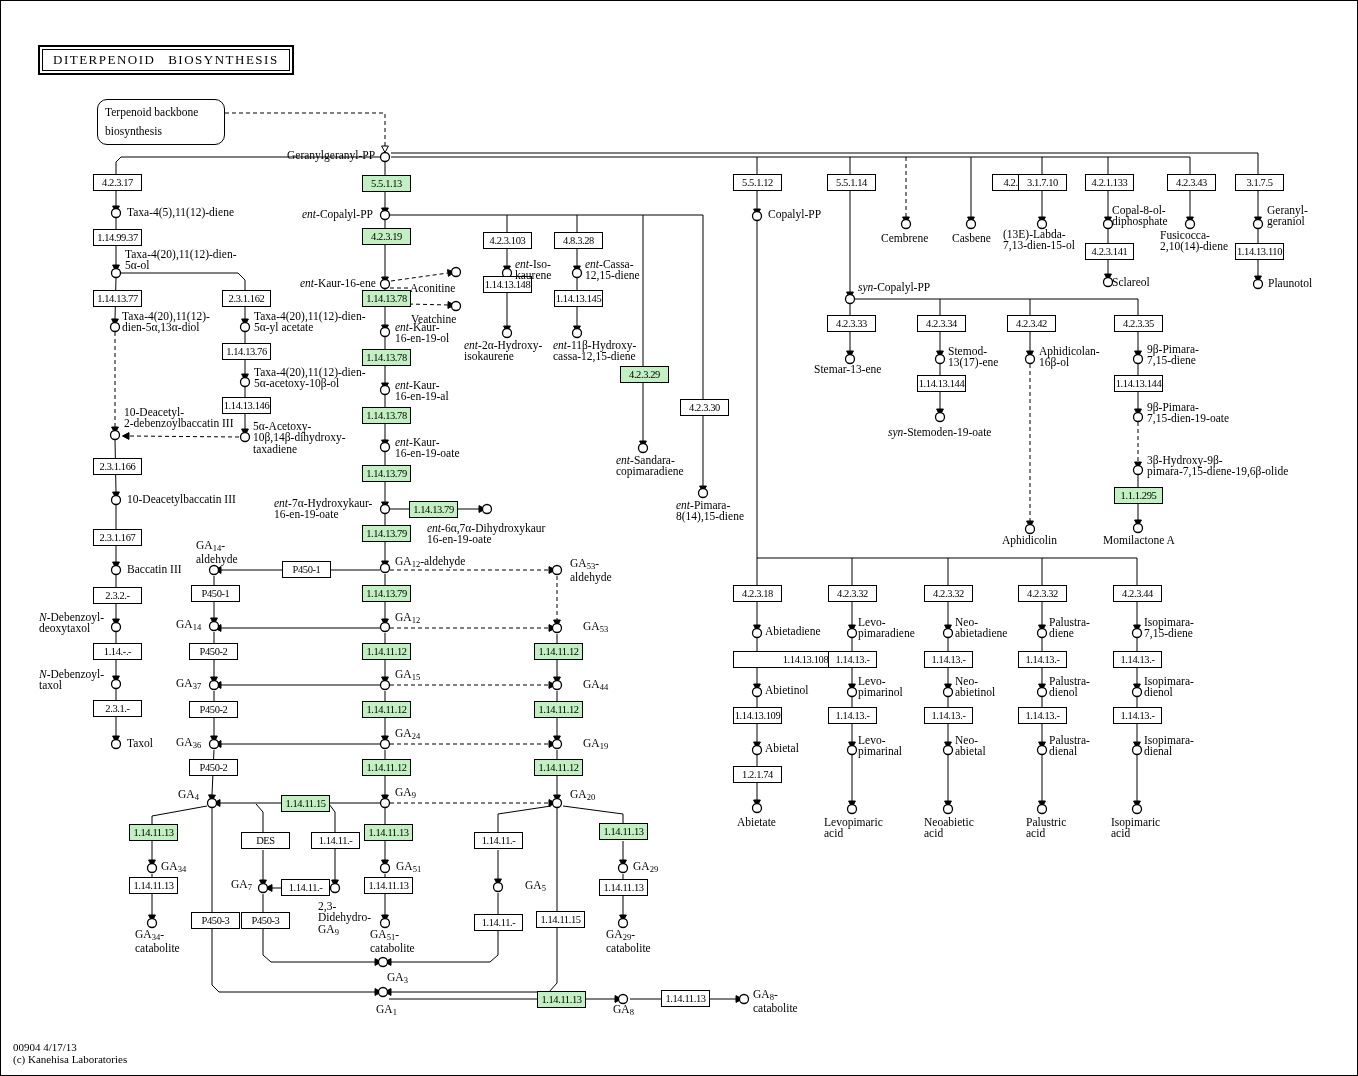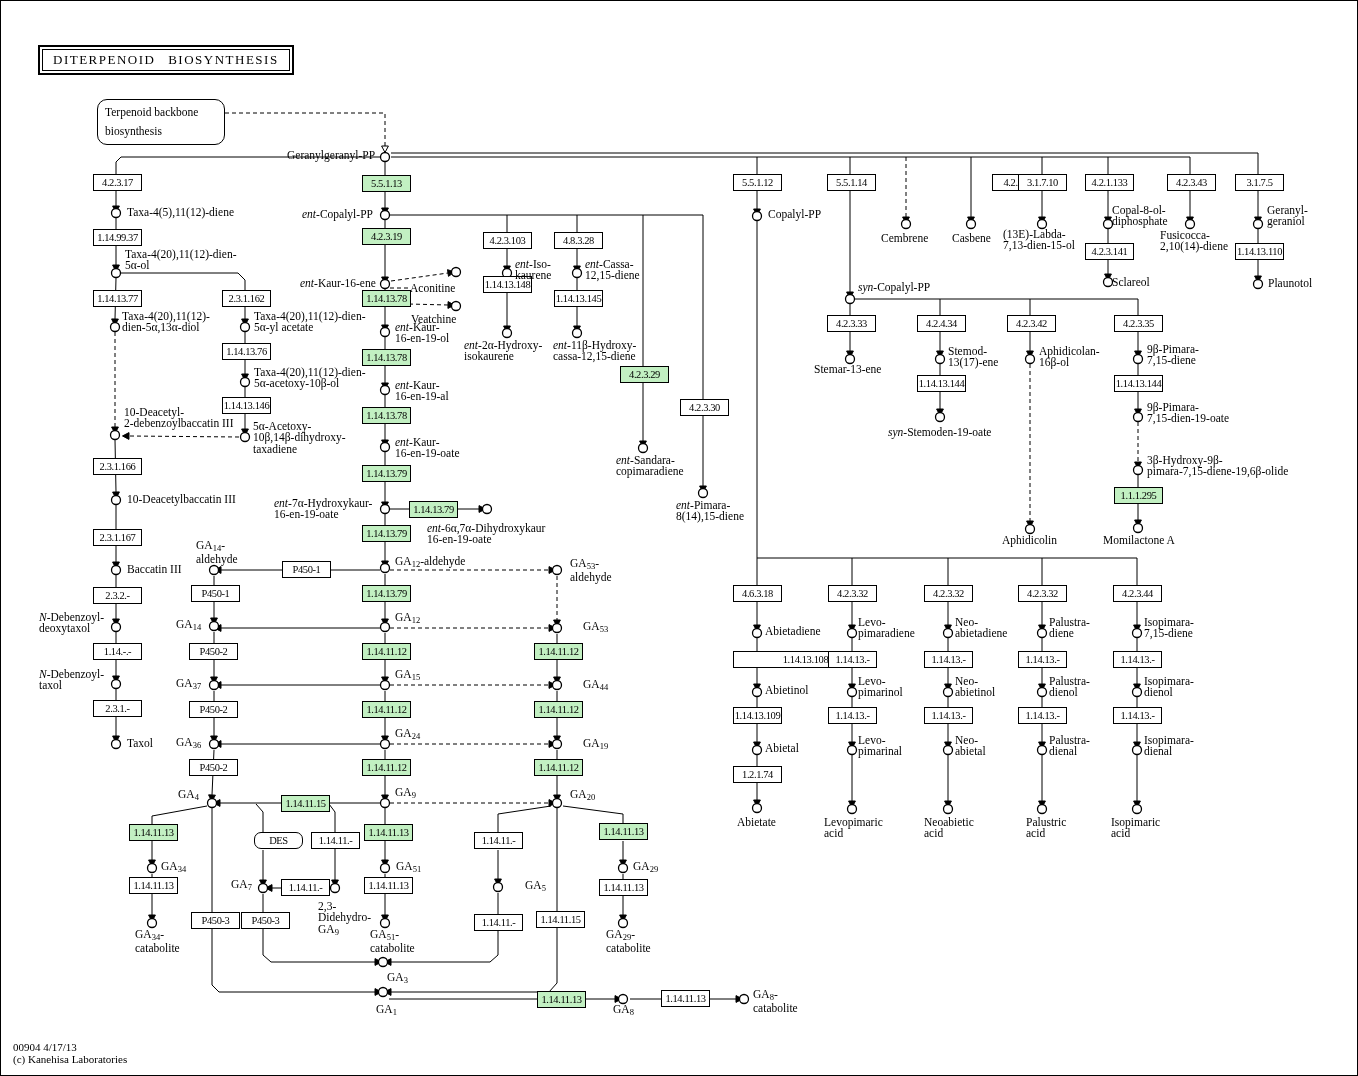--- a/index.html
+++ b/index.html
@@ -371,21 +371,21 @@
       <div class="ebox" style="left: 189px; top: 759px;">P450-2</div>
       <div class="ebox green" style="left: 362px; top: 643px;">1.14.11.12</div>
       <div class="ebox green" style="left: 362px; top: 701px;">1.14.11.12</div>
       <div class="ebox green" style="left: 362px; top: 759px;">1.14.11.12</div>
       <div class="ebox green" style="left: 534px; top: 643px;">1.14.11.12</div>
       <div class="ebox green" style="left: 534px; top: 701px;">1.14.11.12</div>
       <div class="ebox green" style="left: 534px; top: 759px;">1.14.11.12</div>
       <div class="ebox green" style="left: 281px; top: 795px;">1.14.11.15</div>
       <div class="ebox green" style="left: 129px; top: 824px;">1.14.11.13</div>
       <div class="ebox" style="left: 129px; top: 877px;">1.14.11.13</div>
-      <div class="ebox" style="left: 254px; top: 832px; border-radius: 7px;">DES</div>
+      <div class="ebox" style="left: 241px; top: 832px;">DES</div>
       <div class="ebox" style="left: 311px; top: 832px;">1.14.11.-</div>
       <div class="ebox" style="left: 281px; top: 879px;">1.14.11.-</div>
       <div class="ebox" style="left: 191px; top: 912px;">P450-3</div>
       <div class="ebox" style="left: 241px; top: 912px;">P450-3</div>
       <div class="ebox green" style="left: 364px; top: 824px;">1.14.11.13</div>
       <div class="ebox" style="left: 364px; top: 877px;">1.14.11.13</div>
       <div class="ebox" style="left: 474px; top: 832px;">1.14.11.-</div>
       <div class="ebox" style="left: 474px; top: 914px;">1.14.11.-</div>
       <div class="ebox" style="left: 536px; top: 911px;">1.14.11.15</div>
       <div class="ebox green" style="left: 599px; top: 823px;">1.14.11.13</div>
@@ -401,27 +401,27 @@
       <div class="ebox" style="left: 733px; top: 174px;">5.5.1.12</div>
       <div class="ebox" style="left: 827px; top: 174px;">5.5.1.14</div>
       <div class="ebox" style="left: 948px; top: 174px; margin-left: 44px;">4.2.3.8</div>
       <div class="ebox" style="left: 1018px; top: 174px;">3.1.7.10</div>
       <div class="ebox" style="left: 1085px; top: 174px;">4.2.1.133</div>
       <div class="ebox" style="left: 1085px; top: 243px;">4.2.3.141</div>
       <div class="ebox" style="left: 1167px; top: 174px;">4.2.3.43</div>
       <div class="ebox" style="left: 1235px; top: 174px;">3.1.7.5</div>
       <div class="ebox" style="left: 1235px; top: 243px;">1.14.13.110</div>
       <div class="ebox" style="left: 827px; top: 315px;">4.2.3.33</div>
-      <div class="ebox" style="left: 917px; top: 315px;">4.2.4.34</div>
+      <div class="ebox" style="left: 917px; top: 315px;">4.2.3.34</div>
       <div class="ebox" style="left: 917px; top: 375px;">1.14.13.144</div>
       <div class="ebox" style="left: 1007px; top: 315px;">4.2.3.42</div>
       <div class="ebox" style="left: 1114px; top: 315px;">4.2.3.35</div>
       <div class="ebox" style="left: 1114px; top: 375px;">1.14.13.144</div>
       <div class="ebox green" style="left: 1114px; top: 487px;">1.1.1.295</div>
-      <div class="ebox" style="left: 733px; top: 585px;">4.6.3.18</div>
+      <div class="ebox" style="left: 733px; top: 585px;">4.2.3.18</div>
       <div class="ebox" style="left: 733px; top: 651px; padding-left: 48px;">1.14.13.108</div>
       <div class="ebox" style="left: 733px; top: 707px;">1.14.13.109</div>
       <div class="ebox" style="left: 733px; top: 766px;">1.2.1.74</div>
       <div class="ebox" style="left: 828px; top: 585px;">4.2.3.32</div>
       <div class="ebox" style="left: 828px; top: 651px;">1.14.13.-</div>
       <div class="ebox" style="left: 828px; top: 707px;">1.14.13.-</div>
       <div class="ebox" style="left: 924px; top: 585px;">4.2.3.32</div>
       <div class="ebox" style="left: 924px; top: 651px;">1.14.13.-</div>
       <div class="ebox" style="left: 924px; top: 707px;">1.14.13.-</div>
       <div class="ebox" style="left: 1018px; top: 585px;">4.2.3.32</div>

